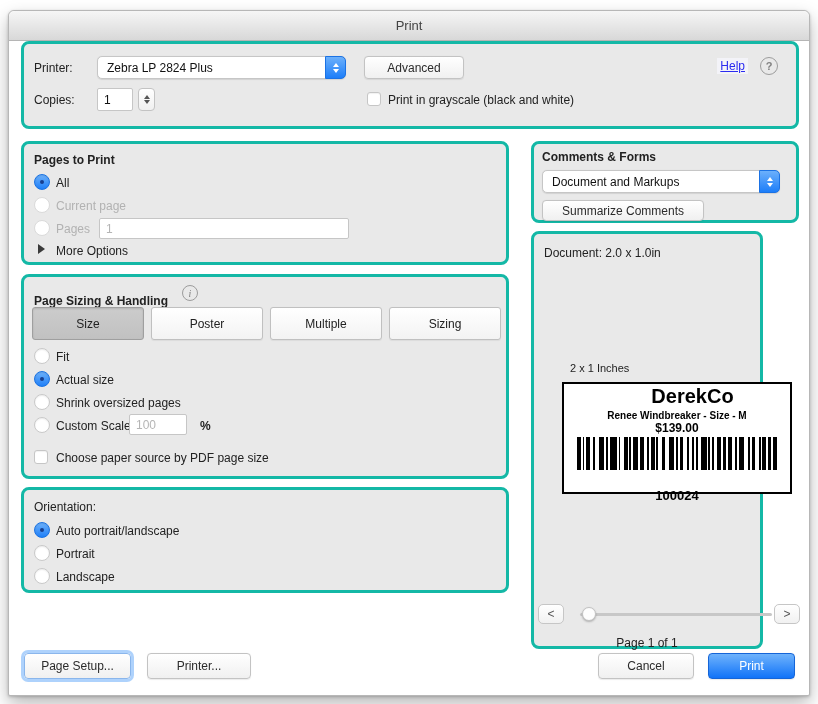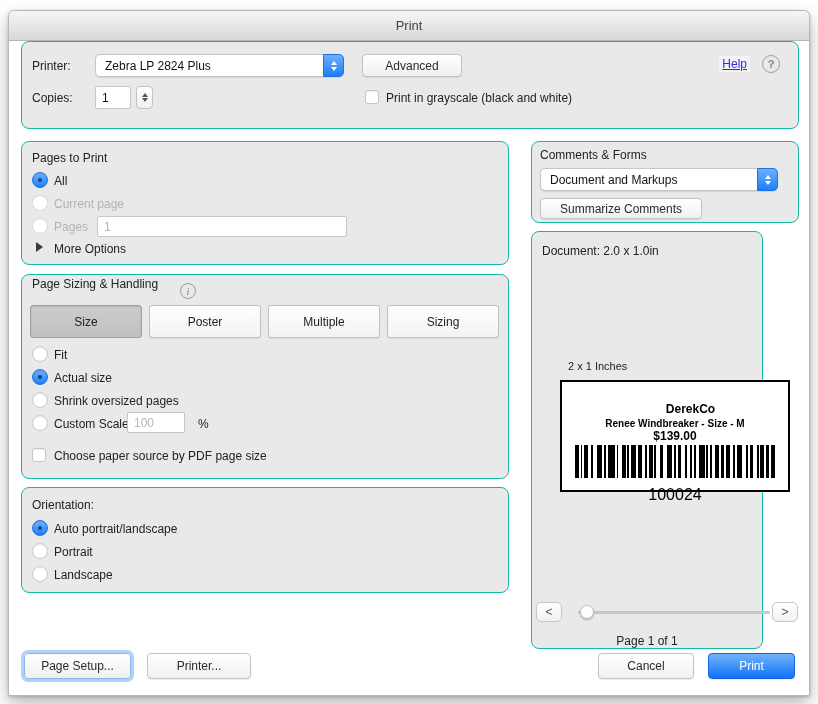--- a/index.html
+++ b/index.html
@@ -10,24 +10,24 @@
     box-shadow:0 8px 18px rgba(0,0,0,.28), 0 1px 3px rgba(0,0,0,.2);
     overflow:hidden;
   }
   .titlebar {
     position:absolute; left:0; top:0; width:100%; height:30px;
     background:linear-gradient(#f6f6f6,#d8d8d8); border-bottom:1px solid #b5b5b5;
     border-radius:6px 6px 0 0; text-align:center; line-height:30px;
     font-size:13px; color:#444;
   }
   .panel {
-    position:absolute; background:#e9e9e9; border:1px solid #14b8a6; border-radius:8px;
+    position:absolute; background:#e9e9e9; border:3px solid #14b8a6; border-radius:8px;
   }
   .lbl { font-size:12px; color:#222; position:absolute; white-space:nowrap; }
-  .lbl.bold { font-weight:normal; }
+  .lbl.bold { font-weight:bold; }
   .lbl.dis { color:#b2b2b2; }
 
   
   .popup {
     position:absolute; background:#fff; border:1px solid #c6c6c6; border-radius:5px;
     display:flex; align-items:center; box-shadow:0 .5px 1px rgba(0,0,0,.1); cursor:default;
   }
   .popup .ptext { flex:1; font-size:12px; color:#111; padding-left:9px; overflow:hidden; white-space:nowrap; }
   .popup .caret {
     width:21px; align-self:stretch; margin:-1px -1px -1px 0;
@@ -81,26 +81,26 @@
     color:#818181; display:flex; align-items:center; justify-content:center; background:transparent; }
 
   .help-link { position:absolute; font-size:12px; color:#2b2bf0; text-decoration:underline;
     background:#f3f3f8; padding:1px 3px; cursor:default; }
 
   .disclosure { width:0; height:0; border-top:5px solid transparent; border-bottom:5px solid transparent;
     border-left:7px solid #3a3a3a; position:absolute; }
 
   
   .preview-label { position:absolute; background:#fff; border:2px solid #000; text-align:center; }
-  .pl-company { font-size:12px; font-weight:bold; color:#000; margin-top:20px;padding-left:31px; }
+  .pl-company { font-size:20px; font-weight:bold; color:#000; margin-top:1px;padding-left:31px; }
   .pl-product { font-size:10px; font-weight:bold; color:#000; margin-top:2px; }
   .pl-price { font-size:12px; font-weight:bold; color:#000; }
   .barcode { margin:2px auto 0 auto; width:204px; height:33px; display:flex; justify-content:center; overflow:hidden; }
   .barcode div { height:100%; flex-shrink:0; }
-  .pl-value { font-size:16px; font-weight:normal; color:#000; margin-top:8px; }
+  .pl-value { font-size:13px; font-weight:bold; color:#000; margin-top:18px; }
 
   .slider-track { position:absolute; height:3px; background:#c7c7c7; border-radius:2px; }
   .slider-thumb { position:absolute; width:14px; height:14px; border-radius:50%; background:#fdfdfd;
     border:1px solid #c2c2c2; box-shadow:0 1px 2px rgba(0,0,0,.25); }
   .pager-btn { position:absolute; width:26px; height:20px; background:linear-gradient(#fff,#f1f1f1);
     border:1px solid #c6c6c6; border-radius:5px; font-size:12px; color:#555;
     display:flex; align-items:center; justify-content:center; }
 </style>
 </head>
 <body>
@@ -141,21 +141,21 @@
     <span class="radio dis" style="left:10px; top:53px;"></span>
     <span class="lbl dis" style="left:32px; top:55px;">Current page</span>
     <span class="radio dis" style="left:10px; top:76px;"></span>
     <span class="lbl dis" style="left:32px; top:78px;">Pages</span>
     <input class="text-input ghost" style="left: 75px; top: 74px; width: 250px; height: 21px;" value="1">
     <i class="disclosure" style="left:14px; top:100px;"></i>
     <span class="lbl" style="left:32px; top:100px;">More Options</span>
   </div>
 
   <div class="panel" style="left:12px; top:263px; width:488px; height:205px;">
-    <span class="lbl bold" style="left:10px; top:2px;">Page Sizing &amp; Handling</span>
+    <span class="lbl bold" style="left:10px; top:17px;">Page Sizing &amp; Handling</span>
     <span class="circle-icon" style="left:158px; top:8px; width:16px; height:16px; font-size:10px; font-style:italic; font-family:'Liberation Serif',serif;">i</span>
 
     <div class="seg selected" style="left:8px; top:30px;">Size</div>
     <div class="seg" style="left:127px; top:30px;">Poster</div>
     <div class="seg" style="left:246px; top:30px;">Multiple</div>
     <div class="seg" style="left:365px; top:30px;">Sizing</div>
 
     <span class="radio" style="left:10px; top:71px;"></span>
     <span class="lbl" style="left:32px; top:73px;">Fit</span>
     <span class="radio checked" style="left:10px; top:94px;"></span>

